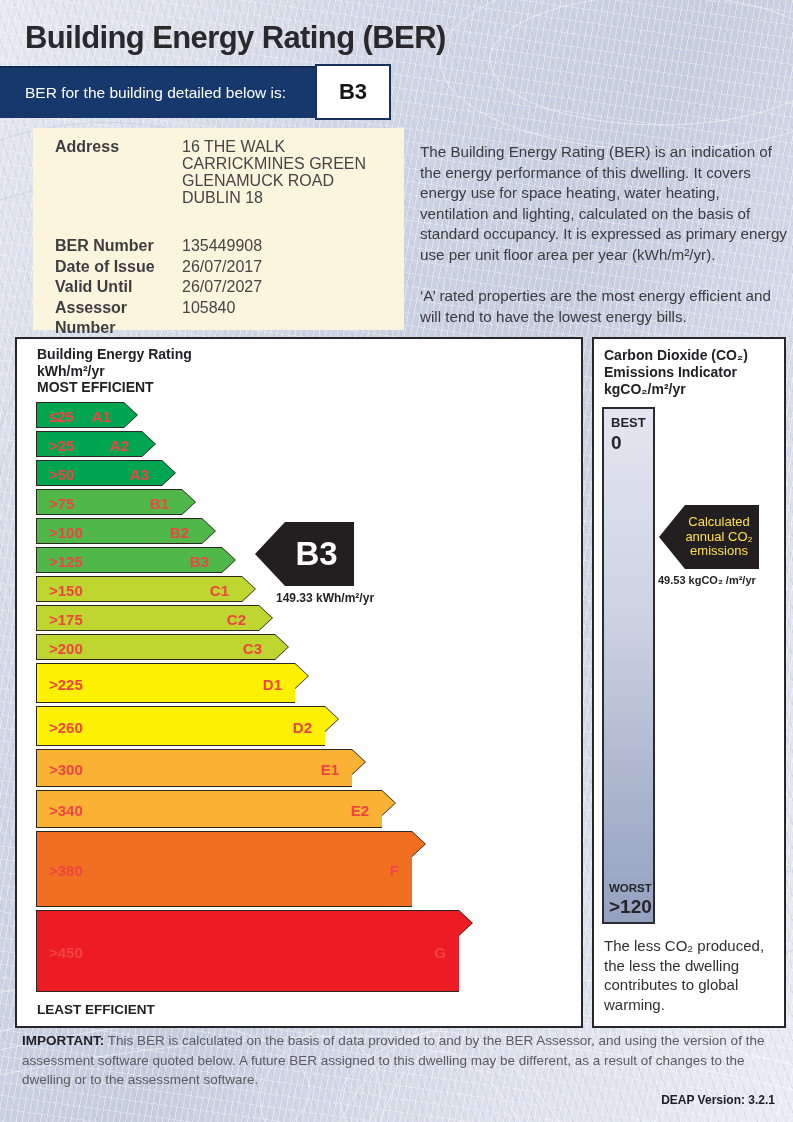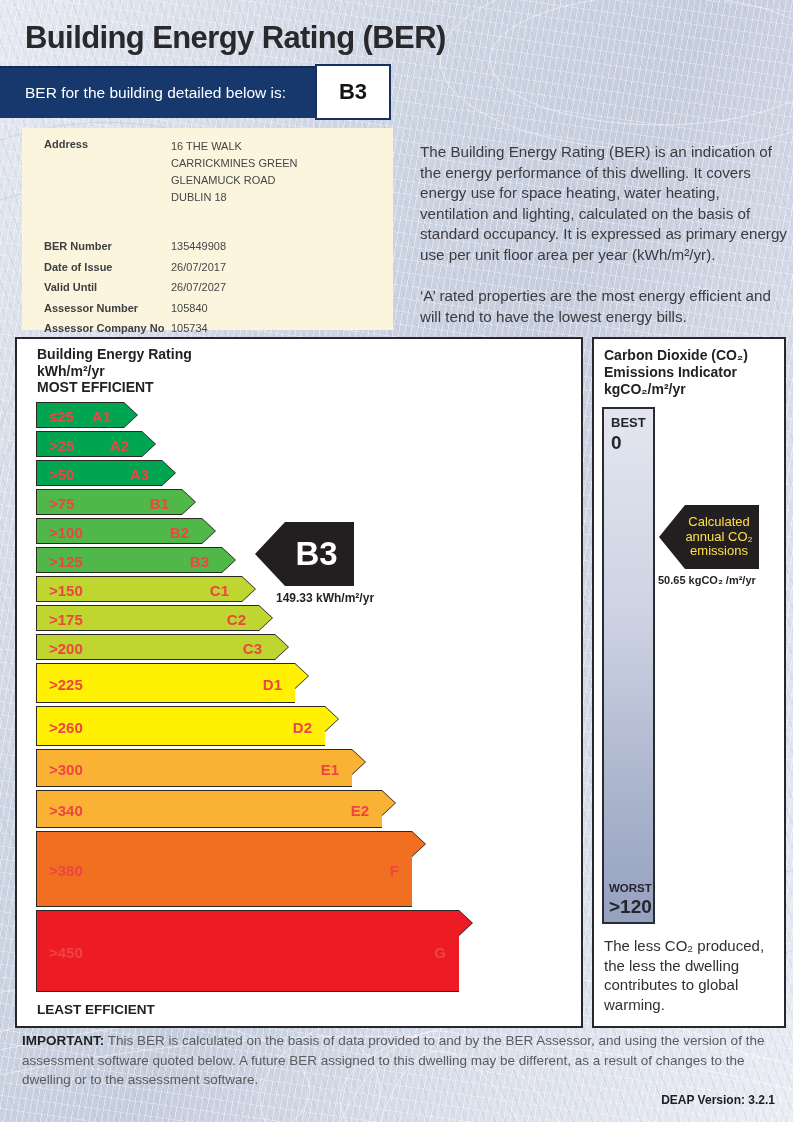--- a/index.html
+++ b/index.html
@@ -18,21 +18,21 @@
   }
   .wm { position:absolute; inset:0; pointer-events:none; }
 
   .title { position:absolute; left:25px; top:20px; font-size:31px; font-weight:bold; color:#29292c; letter-spacing:-.6px; }
 
   .banner { position:absolute; left:0; top:66px; width:316px; height:52px; background:#17386c; border-top:2px solid #122a52; }
   .banner-label { display:block; line-height:50px; padding-left:25px; color:#ffffff; font-size:15.5px; }
   .rating-box { position:absolute; left:315px; top:64px; width:76px; height:56px; background:#ffffff; border:2px solid #16315e;
     display:flex; align-items:center; justify-content:center; font-size:22px; font-weight:bold; color:#141414; }
 
-  .addr-panel { position:absolute; left:22px; top:128px; width:371px; height:202px; background:#faf5dc; padding:10px 0 0 22px; font-size:11px; color:#454549; }
+  .addr-panel { position:absolute; left:33px; top:128px; width:371px; height:202px; background:#faf5dc; padding:10px 0 0 22px; font-size:16px; color:#454549; }
   .addr-row { display:flex; }
   .addr-label { width:127px; font-weight:bold; color:#3e3e42; flex:0 0 127px; }
   .addr-lines div { line-height:17px; }
   .fields { margin-top:30px; }
   .field-row { display:flex; line-height:20.5px; }
 
   .desc { position:absolute; left:420px; top:142px; width:368px; font-size:15.2px; line-height:20.5px; color:#3b3c40; }
   .desc p + p { margin-top:21px; }
 
   .panel { position:absolute; background:#ffffff; border:2px solid #26262b; }
@@ -278,20 +278,20 @@
     </div>
     <div class="co2-bar" style="background: linear-gradient(rgb(227, 230, 240) 0%, rgb(205, 211, 227) 40%, rgb(170, 180, 204) 75%, rgb(149, 161, 192) 100%); padding-left: 8px;">
       <span class="co2-best-label">BEST</span>
       <span class="co2-best-value">0</span>
       <span class="co2-worst-label">WORST</span>
       <span class="co2-worst-value">&gt;120</span>
     </div>
     <div class="co2-arrow">
       <span>Calculated annual CO₂ emissions</span>
     </div>
-    <div class="co2-value">50.65 kgCO₂ /m²/yr</div>
+    <div class="co2-value">49.53 kgCO₂ /m²/yr</div>
     <div class="co2-note">The less CO₂ produced, the less the dwelling contributes to global warming.</div>
   </section>
 
   <p class="important"><b>IMPORTANT:</b> <span>This BER is calculated on the basis of data provided to and by the BER Assessor, and using the version of the assessment software quoted below.  A future BER assigned to this dwelling may be different, as a result of changes to the dwelling or to the assessment software.</span></p>
 
   <div class="deap">DEAP Version: 3.2.1</div>
 </div>
 
 </body></html>

